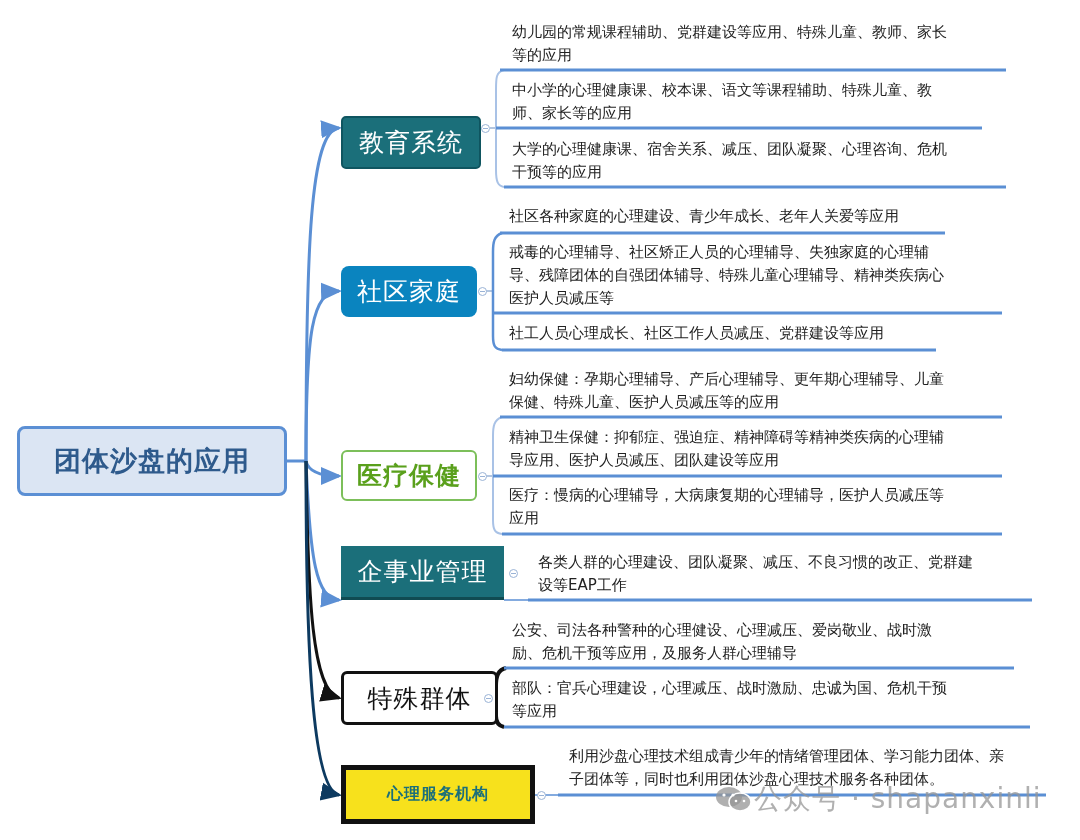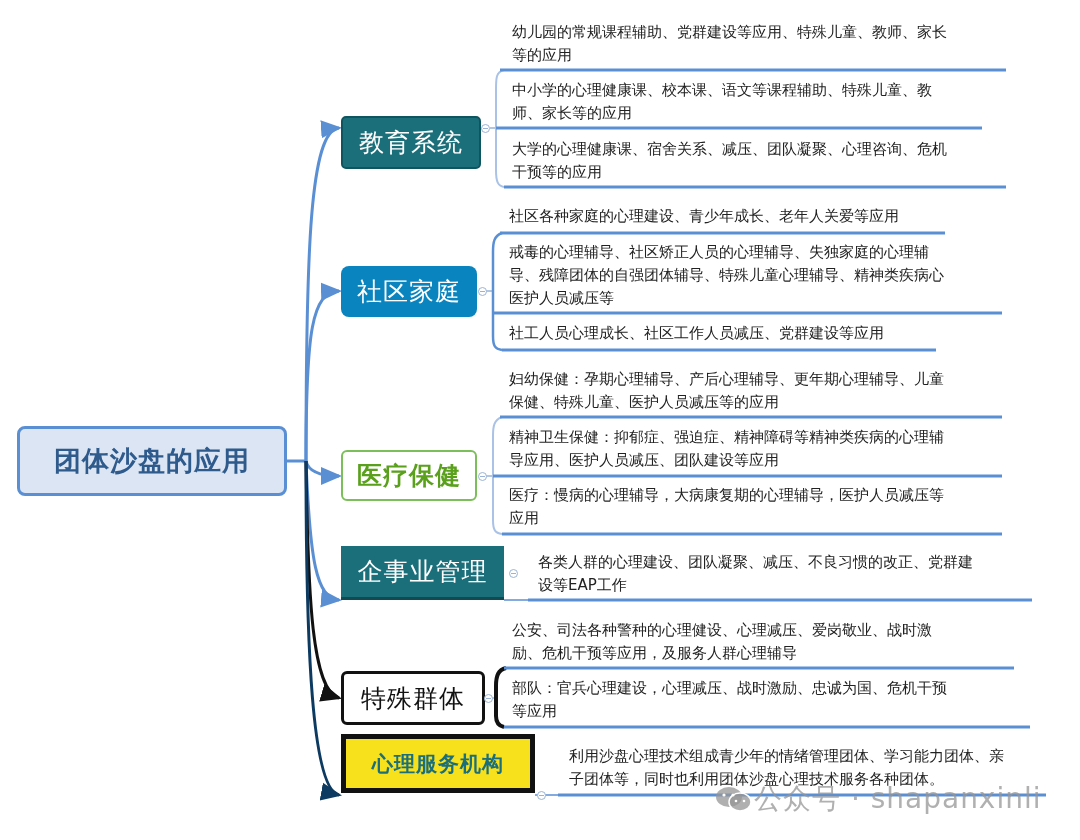--- a/index.html
+++ b/index.html
@@ -15,22 +15,22 @@
     color: #2e5a8c; font-weight: bold; font-size: 27px; letter-spacing: 1px;
   }
   .topic {
     position: absolute; box-sizing: border-box; display: flex; align-items: center; justify-content: center;
     font-size: 25px; letter-spacing: 1px;
   }
   .t-edu { left: 341px; top: 102px; width: 140px; height: 53px; background: #1b6f7a; color: #fff; border-radius: 5px; border: 2px solid #0f5560; margin-top: 14px; }
   .t-com { left: 341px; top: 266px; width: 136px; height: 51px; background: #0a84bf; color: #fff; border-radius: 8px; }
   .t-med { left: 341px; top: 450px; width: 136px; height: 51px; background: #fff; color: #5aa01c; border: 2px solid #7cbf5a; border-radius: 6px; font-weight: bold; }
   .t-ent { left: 341px; top: 546px; width: 163px; height: 54px; background: #1b6f7a; color: #fff; border-bottom: 3px solid #104b52; }
-  .t-spe { left: 341px; top: 671px; width: 144px; height: 54px; background: #fff; color: #111; border: 3px solid #111; border-radius: 6px; }
-  .t-psy { left: 341px; top: 734px; width: 194px; height: 59px; background: #f7e11c; color: #1b6f7a; border: 5px solid #111; font-weight: bold; font-size: 21px; }
+  .t-spe { left: 341px; top: 671px; width: 157px; height: 54px; background: #fff; color: #111; border: 3px solid #111; border-radius: 6px; }
+  .t-psy { left: 341px; top: 765px; width: 194px; height: 59px; background: #f7e11c; color: #1b6f7a; border: 5px solid #111; font-weight: bold; font-size: 16px; }
 
   .collapse {
     position: absolute; width: 9px; height: 9px; border: 1px solid #9ab3d6; border-radius: 50%;
     background: #fff; box-sizing: border-box;
   }
   .collapse::after { content: ""; position: absolute; left: 1px; right: 1px; top: 3px; height: 1px; background: #9ab3d6; }
 
   .leaf {
     position: absolute; font-size: 15px; line-height: 23px; color: #222; white-space: nowrap;
   }

